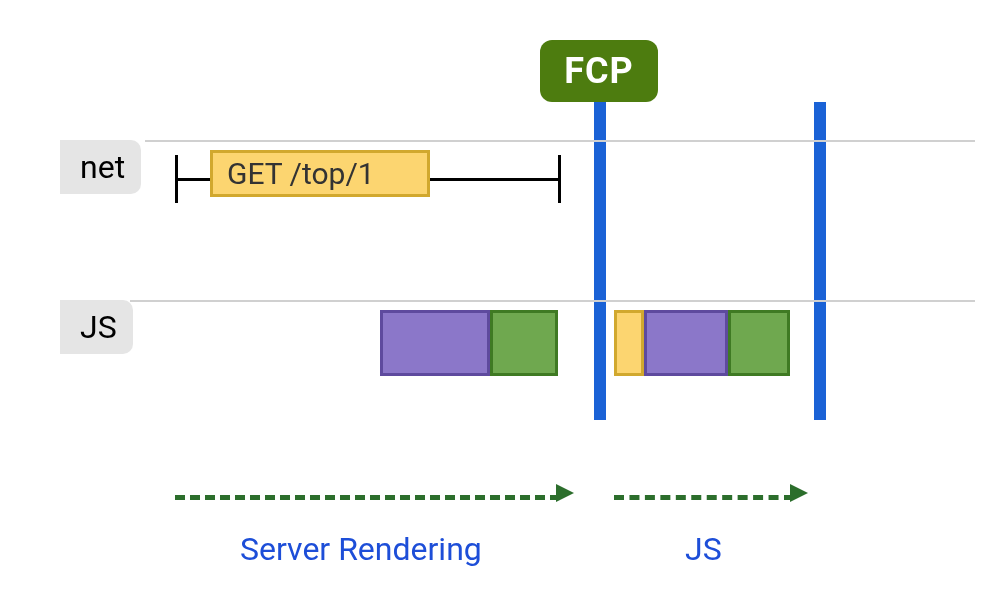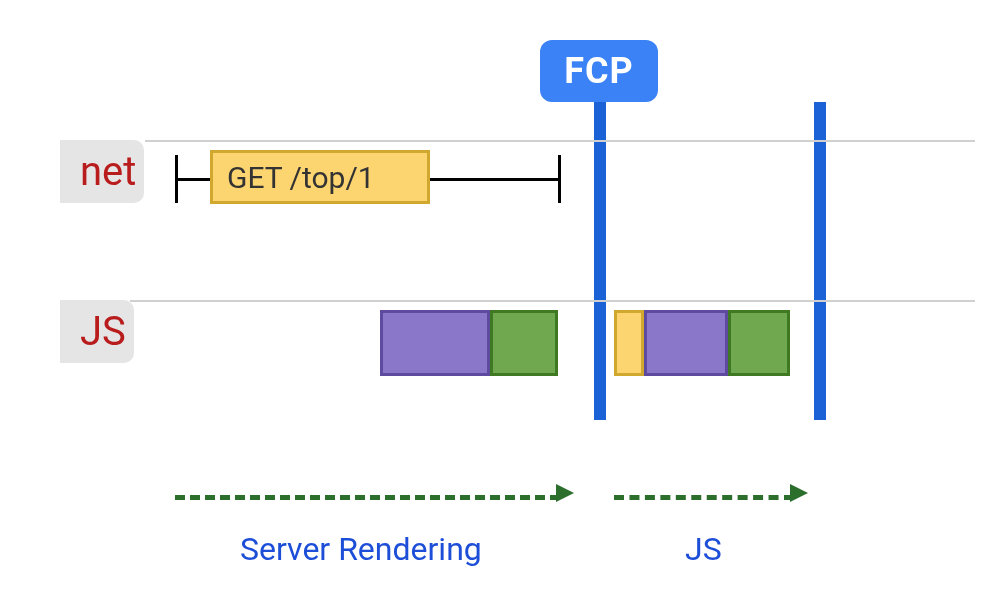--- a/index.html
+++ b/index.html
@@ -11,34 +11,34 @@
     font-family: "Roboto", "Helvetica Neue", Arial, sans-serif;
     position: relative;
   }
   .canvas {
     position: absolute;
     left: 0; top: 0; width: 994px; height: 614px;
   }
   .lane-label {
     position: absolute;
     background: #e5e5e5;
-    color: #b91c1c;
-    font-size: 40px;
-    padding: 8px 8px 8px 20px;
+    color: #000000;
+    font-size: 32px;
+    padding: 8px 16px 8px 20px;
     border-top-right-radius: 10px;
     border-bottom-right-radius: 10px;
   }
   .lane-line {
     position: absolute;
     height: 2px;
     background: #d0d0d0;
   }
   .badge {
     position: absolute;
-    background: #3b82f6;
+    background: #4d7c0f;
     color: #fff;
     font-weight: 700;
     font-size: 36px;
     letter-spacing: 1px;
     text-align: center;
     border-radius: 12px;
     display: flex;
     align-items: center;
     justify-content: center;
   }
@@ -100,21 +100,21 @@
   <div class="badge" style="left:540px; top:40px; width:118px; height:62px;">FCP</div>
 
   <div class="vline" style="left:594px; top:102px; height:318px;"></div>
   <div class="vline" style="left:814px; top:102px; height:318px;"></div>
 
   <div class="lane-label" style="left:60px; top:140px;">net</div>
   <div class="lane-line" style="left:145px; top:140px; width:830px;"></div>
 
   <div class="net-cap" style="left:175px; top:155px; height:48px;"></div>
   <div class="net-whisker" style="left:175px; top:178px; width:38px;"></div>
-  <div class="net-bar" style="left:210px; top:150px; width:220px; height:54px;">
+  <div class="net-bar" style="left:210px; top:150px; width:220px; height:47px;">
     <span>GET /top/1</span>
   </div>
   <div class="net-whisker" style="left:430px; top:178px; width:128px;"></div>
   <div class="net-cap" style="left:558px; top:155px; height:48px;"></div>
 
   <div class="lane-label" style="left:60px; top:300px;">JS</div>
   <div class="lane-line" style="left:130px; top:300px; width:845px;"></div>
 
   <div class="block purple" style="left:380px; top:310px; width:110px; height:66px;"></div>
   <div class="block green" style="left:490px; top:310px; width:68px; height:66px;"></div>

